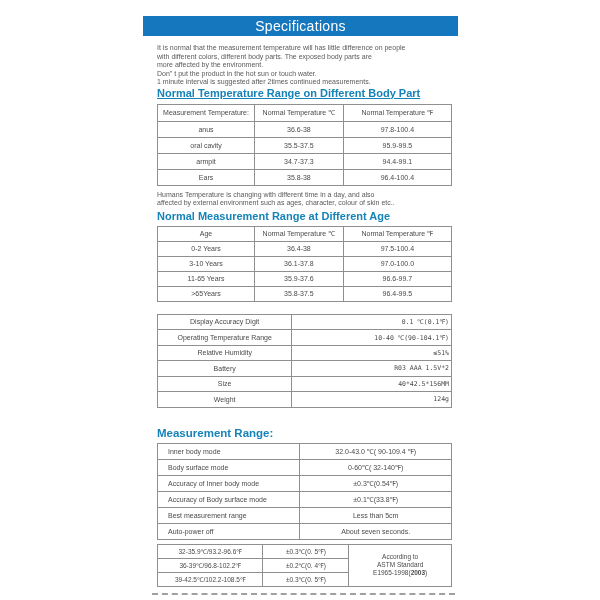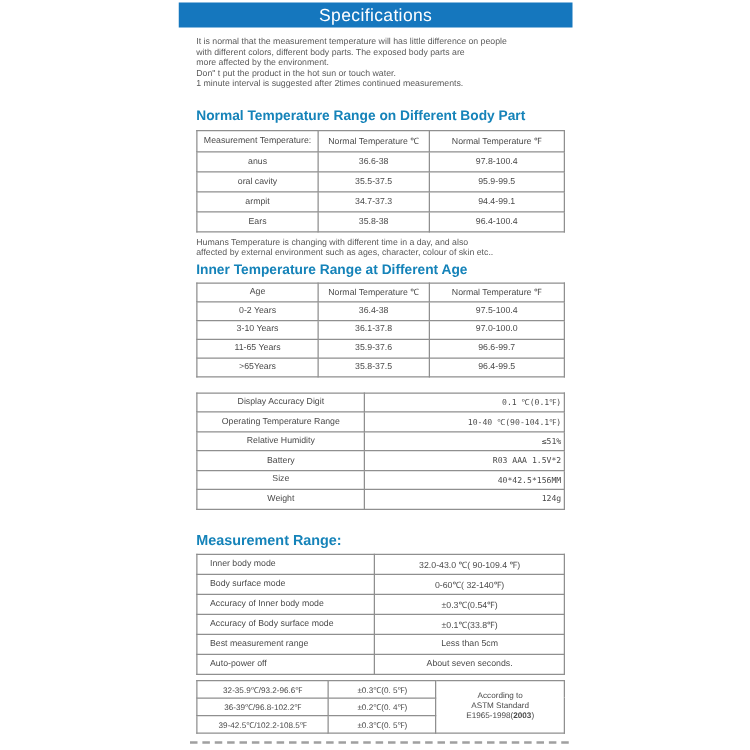--- a/index.html
+++ b/index.html
@@ -2,30 +2,30 @@
 <html><head>
 <meta charset="utf-8">
 <style>
   html,body{margin:0;padding:0;}
   body{
     width:600px;height:600px;background:#ffffff;position:relative;
     font-family:"Liberation Sans", sans-serif;color:#555;overflow:hidden;
   }
   .page{position:absolute;left:143px;top:0;width:315px;}
   .title-bar{
-    margin-top:2px;height:20px;background:#1577be;color:#fff;
+    margin-top:16px;height:20px;background:#1577be;color:#fff;
     text-align:center;font-size:14px;line-height:20px;letter-spacing:0.3px;
   }
   .content{padding-left:14px;width:295px;}
   .intro{margin-top:8px;font-size:7px;line-height:8.5px;color:#5a5a5a;}
   .intro div{white-space:nowrap;}
   .section-heading{
     font-size:11px;font-weight:bold;color:#1583b9;line-height:13px;margin:0;
   }
-  .h1{margin-top:14px;}
+  .h1{text-decoration:underline;}
   .h2{margin-top:2px;}
   .h3{margin-top:19px;font-size:11.5px;}
   .h4{margin-top:5px;font-size:10.5px;}
   table{
     border-collapse:collapse;width:295px;font-size:7px;color:#4a4a4a;
     table-layout:fixed;
   }
   th,td{
     border:1px solid #8f8f8f;text-align:center;font-weight:normal;
     padding:0 2px;overflow:hidden;white-space:nowrap;
@@ -104,21 +104,21 @@
         <td>96.4-100.4</td>
       </tr>
     </tbody>
       </table>
 
     <div class="note">
       <div>Humans Temperature is changing with different time in a day, and also</div>
       <div>affected by external environment such as ages, character, colour of skin etc..</div>
     </div>
 
-    <div class="section-heading h2">Inner Temperature Range at Different Age</div>
+    <div class="section-heading h2">Normal Measurement Range at Different Age</div>
 
     <table class="tbl-age">
       <tbody>
           <tr>
         <th class="c1">Age</th>
         <th class="c2">Normal Temperature ℃</th>
         <th class="c3">Normal Temperature ℉</th>
       </tr>
       <tr>
         <td>0-2 Years</td>

